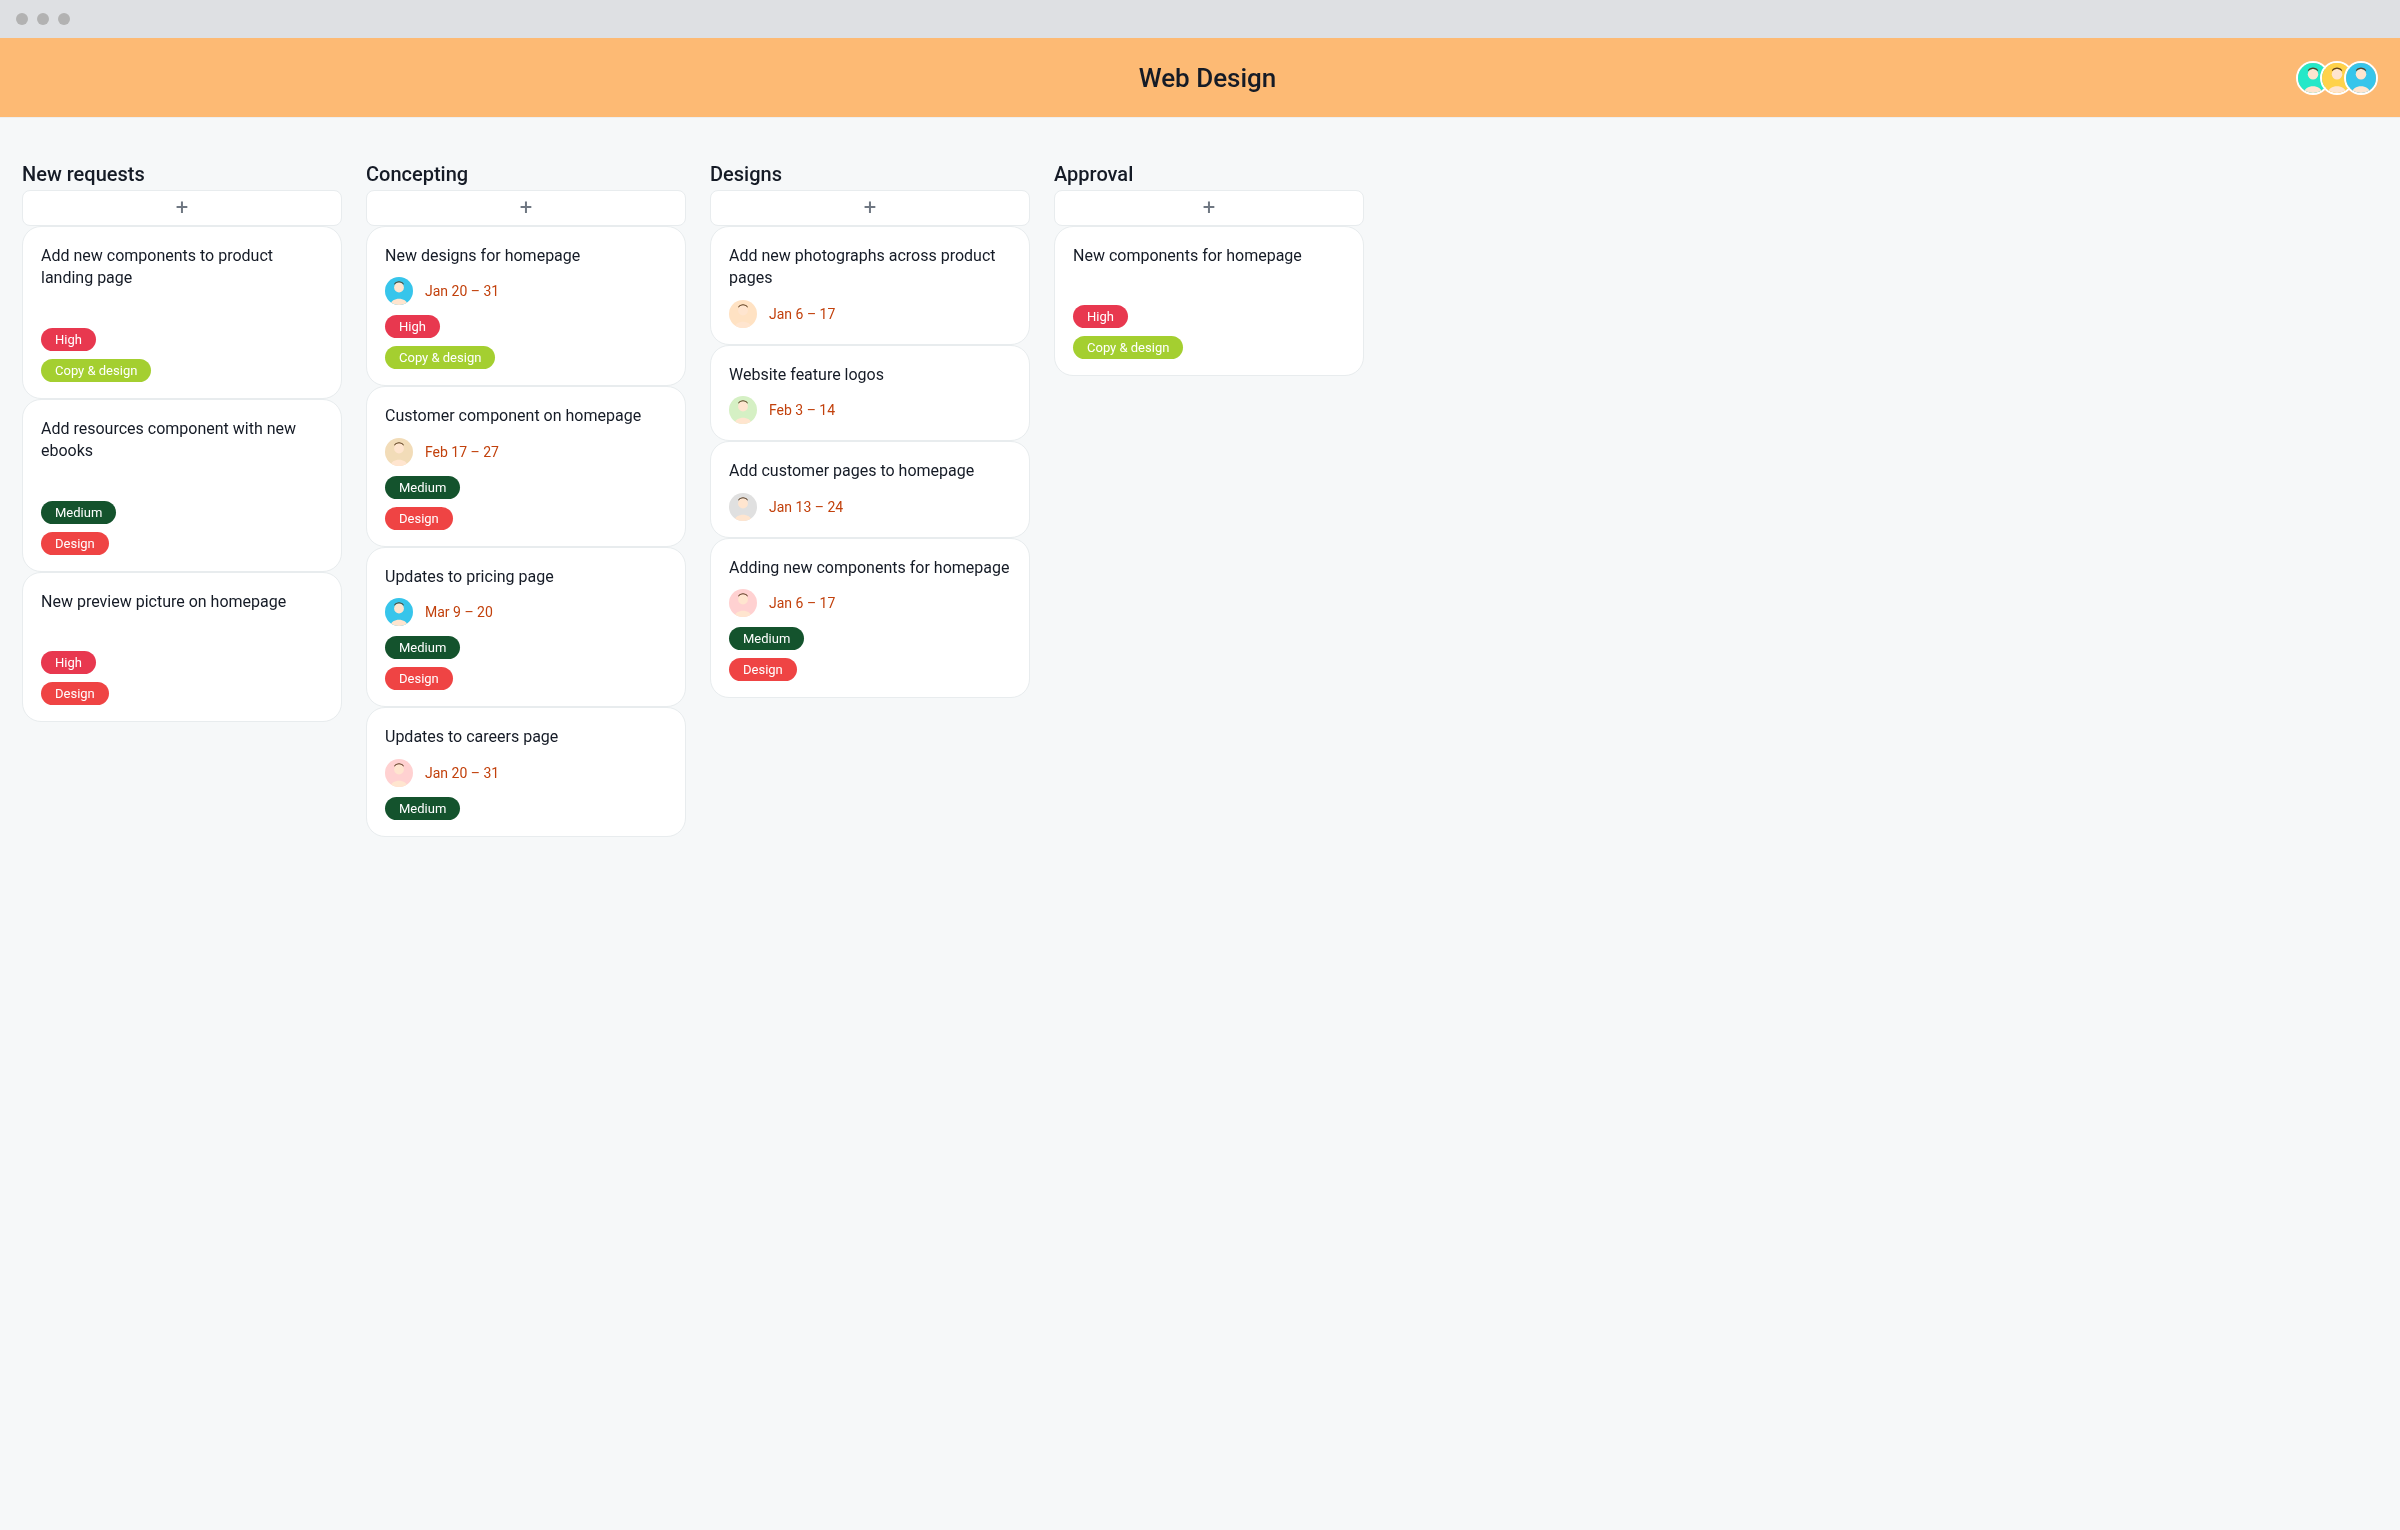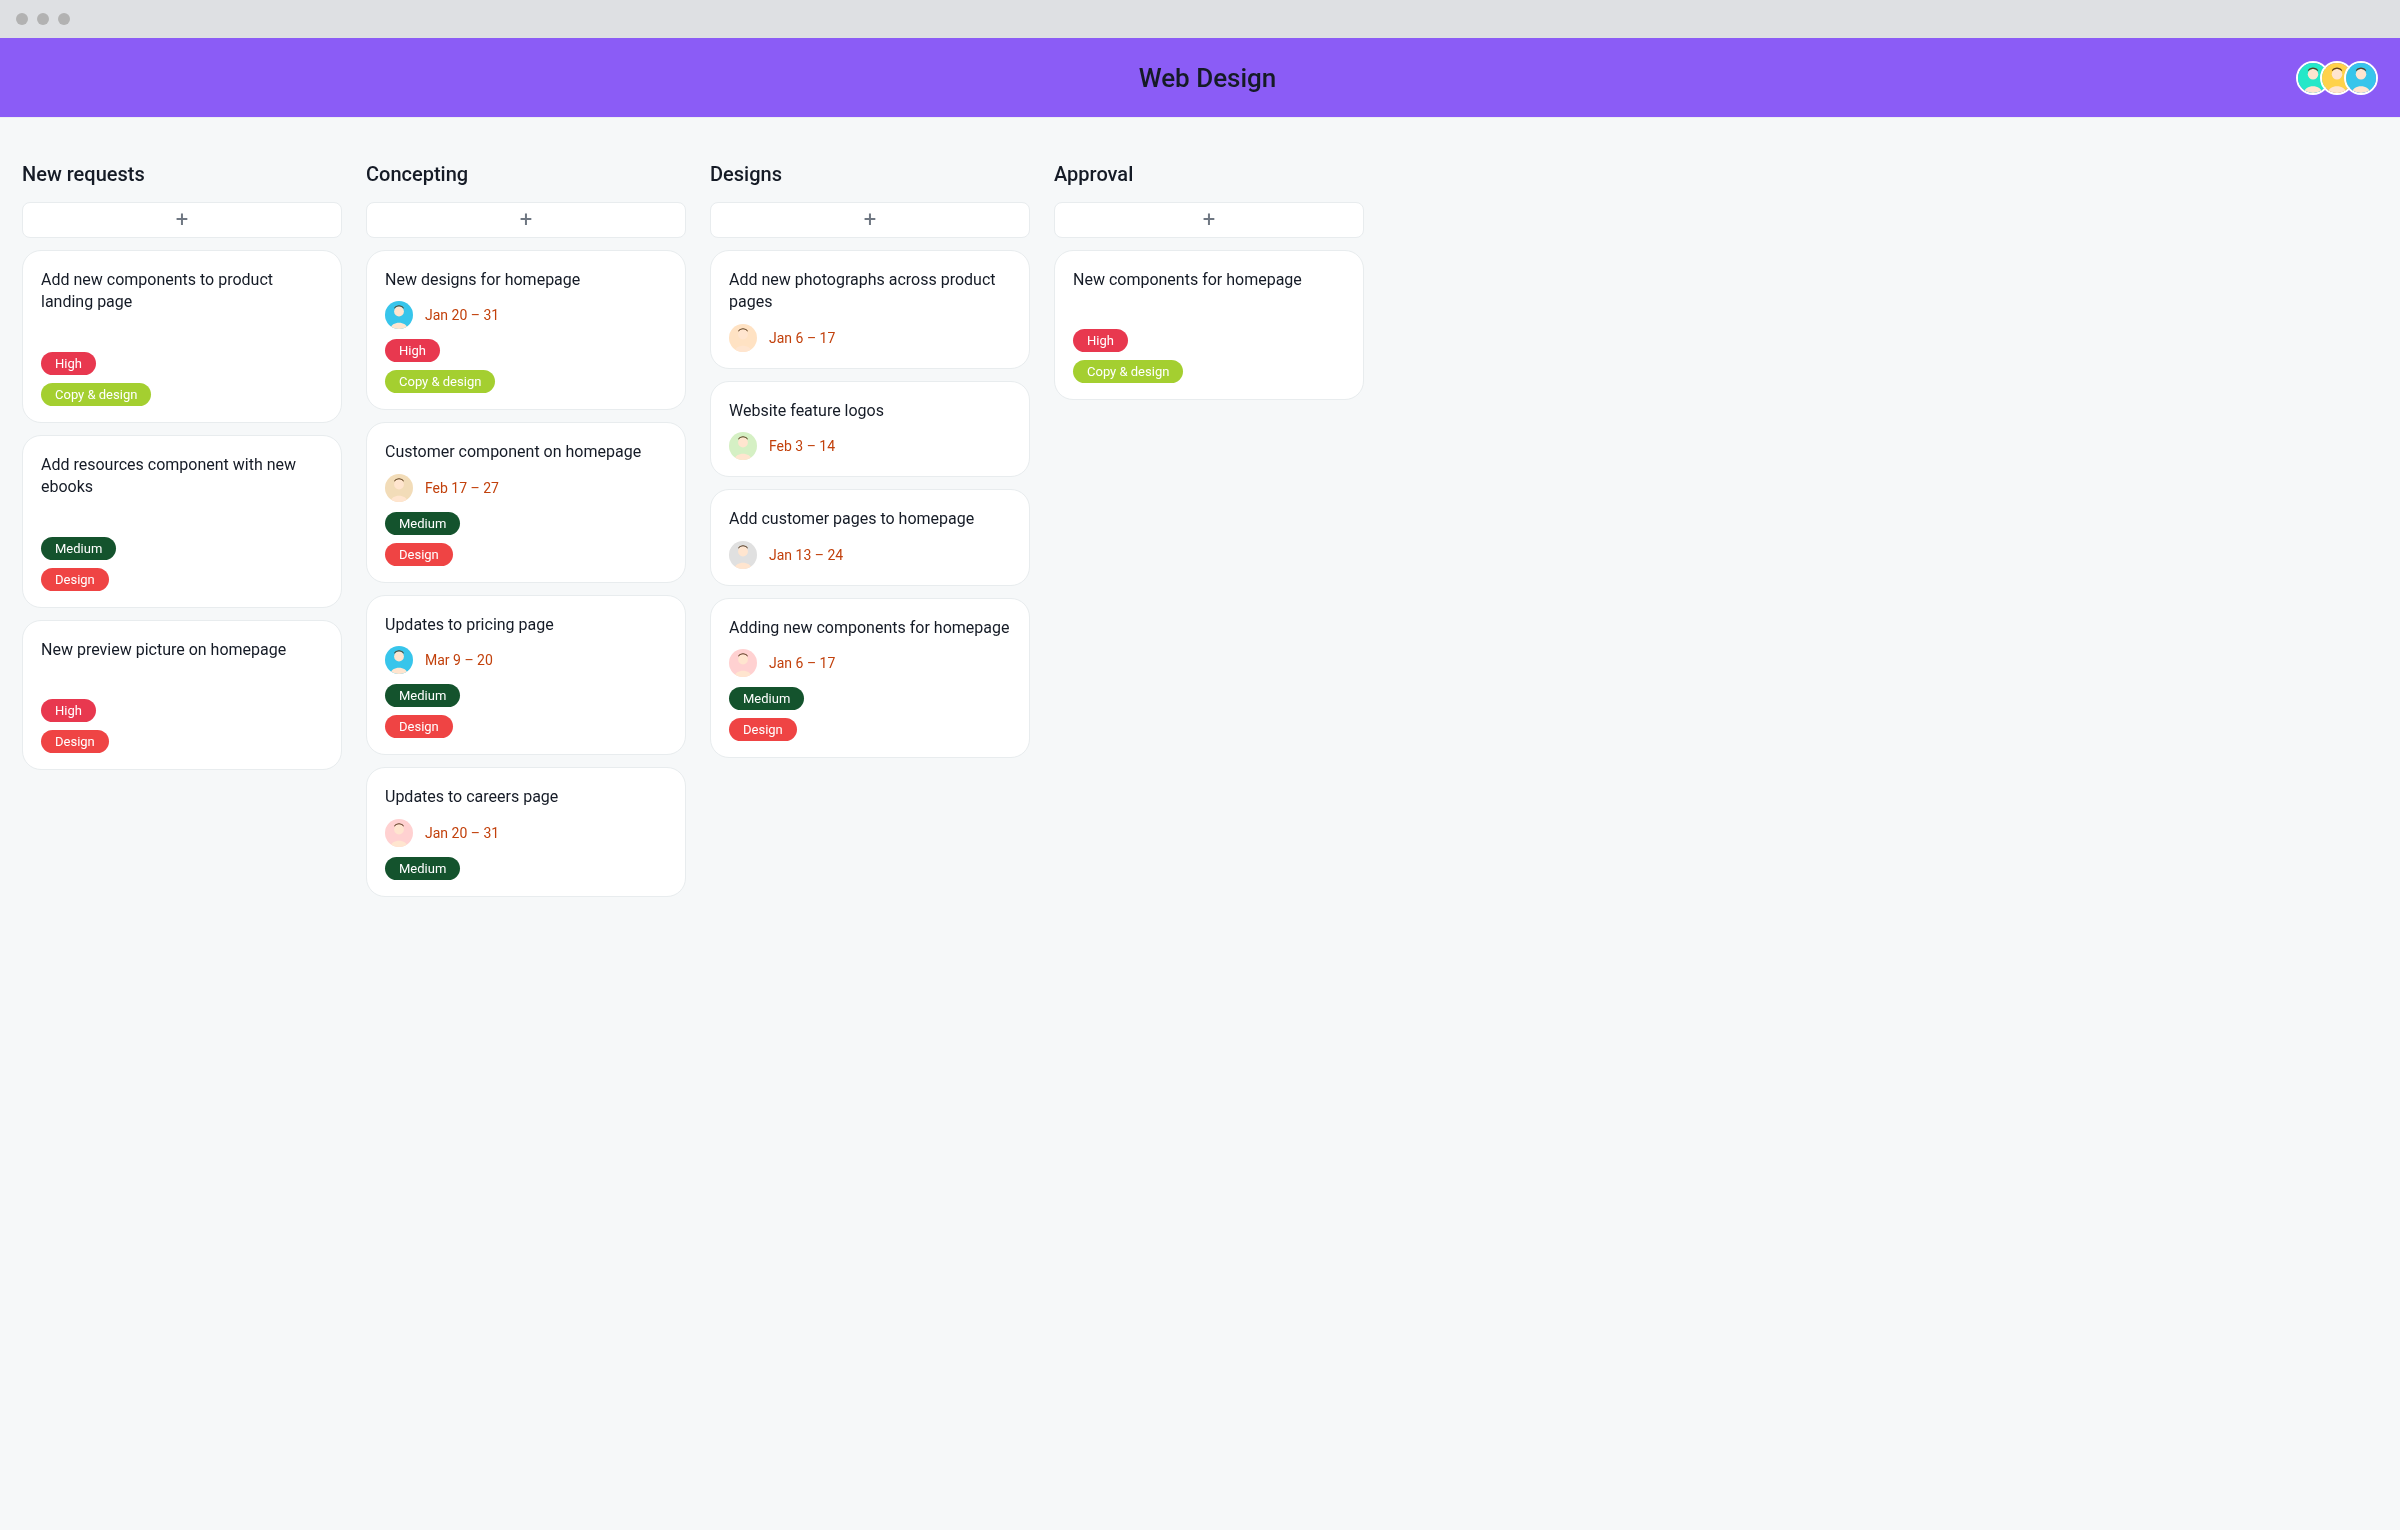--- a/index.html
+++ b/index.html
@@ -21,21 +21,21 @@
     gap: 9px;
   }
   .traffic-dot {
     width: 12px; height: 12px;
     border-radius: 50%;
     background: #b2b2b2;
   }
 
   
   .top-header {
-    background: #8b5cf6;
+    background: #fdba74;
     height: 80px;
     display: flex;
     align-items: center;
     justify-content: center;
     position: relative;
     border-bottom: 1px solid #edeff1;
     padding-left: 15px;
   }
   .top-header h1 {
     font-size: 26px;
@@ -68,21 +68,20 @@
     padding: 44px 22px 22px 22px;
     height: calc(100% - 118px);
     overflow-x: auto;
     align-items: flex-start;
   }
 
   .column {
     flex: 0 0 320px;
     display: flex;
     flex-direction: column;
-    gap: 12px;
   }
   .column:last-child { flex: 0 0 310px; }
 
   .column-title {
     font-size: 20px;
     font-weight: 500;
     color: #151b26;
     margin-bottom: 4px;
   }
 

